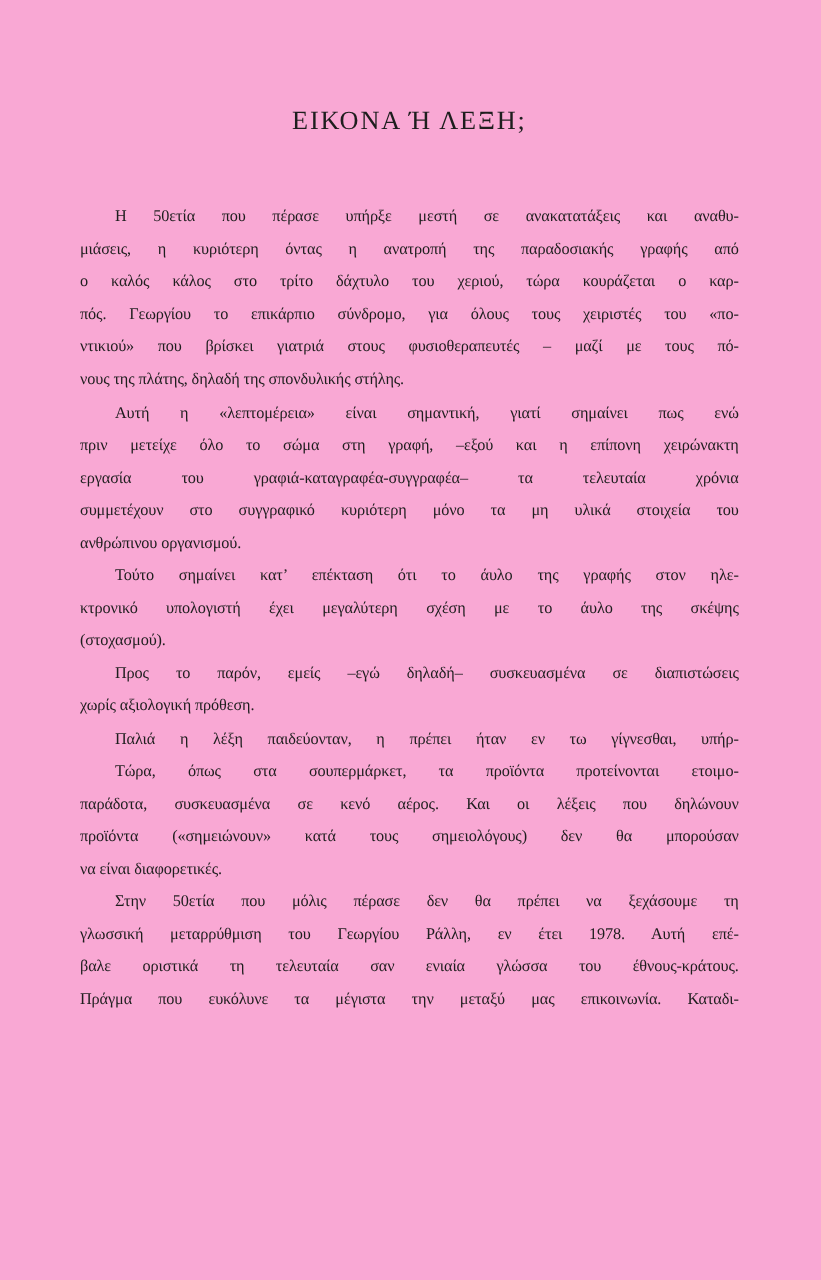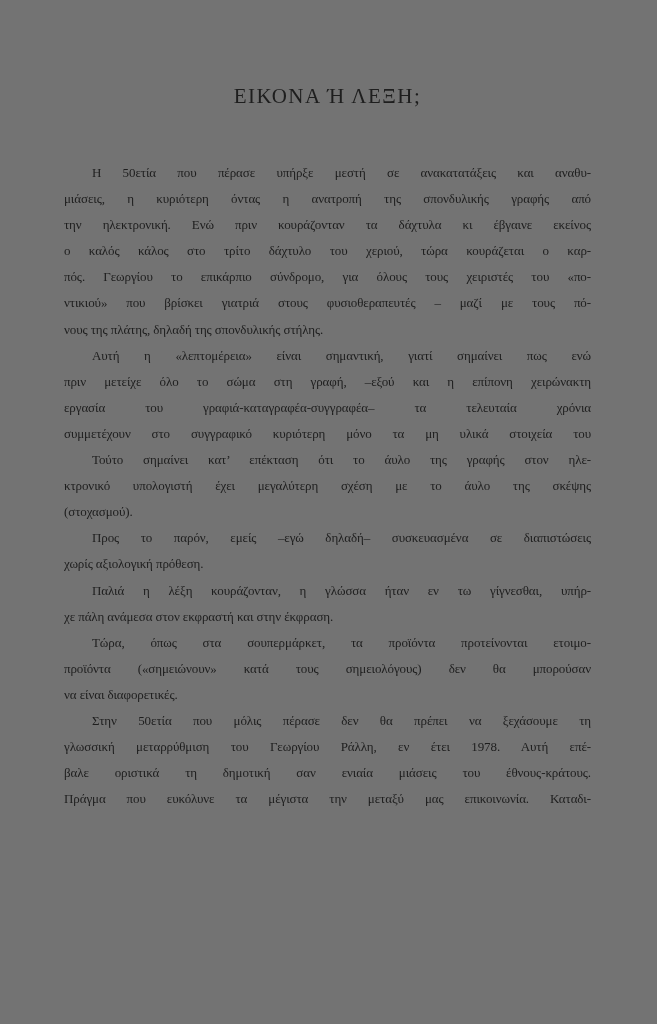--- a/index.html
+++ b/index.html
@@ -51,56 +51,56 @@
     text-align: justify;
     text-align-last: justify;
   }
   .line.indent {
     text-indent: 28px;
   }
 </style>
 </head>
 <body>
 
-<div class="page" style="background: #737373; color: rgb(30, 30, 30);">
+<div class="page" style="background: #f9a8d4; color: rgb(30, 30, 30);">
   <div class="title">ΕΙΚΟΝΑ Ή ΛΕΞΗ;</div>
   <div class="text-block" id="paragraphs">
       <div class="paragraph">
         <div class="line indent justified">Η 50ετία που πέρασε υπήρξε μεστή σε ανακατατάξεις και αναθυ-</div>
-        <div class="line justified">μιάσεις, η κυριότερη όντας η ανατροπή της σπονδυλικής γραφής από</div>
-        <div class="line justified">την ηλεκτρονική. Ενώ πριν κουράζονταν τα δάχτυλα κι έβγαινε εκείνος</div>
+        <div class="line justified">μιάσεις, η κυριότερη όντας η ανατροπή της παραδοσιακής γραφής από</div>
         <div class="line justified">ο καλός κάλος στο τρίτο δάχτυλο του χεριού, τώρα κουράζεται ο καρ-</div>
         <div class="line justified">πός. Γεωργίου το επικάρπιο σύνδρομο, για όλους τους χειριστές του «πο-</div>
         <div class="line justified">ντικιού» που βρίσκει γιατριά στους φυσιοθεραπευτές – μαζί με τους πό-</div>
         <div class="line">νους της πλάτης, δηλαδή της σπονδυλικής στήλης.</div>
       </div>
       <div class="paragraph">
         <div class="line indent justified">Αυτή η «λεπτομέρεια» είναι σημαντική, γιατί σημαίνει πως ενώ</div>
         <div class="line justified">πριν μετείχε όλο το σώμα στη γραφή, –εξού και η επίπονη χειρώνακτη</div>
         <div class="line justified">εργασία του γραφιά-καταγραφέα-συγγραφέα– τα τελευταία χρόνια</div>
         <div class="line justified">συμμετέχουν στο συγγραφικό κυριότερη μόνο τα μη υλικά στοιχεία του</div>
+        <div class="line">ανθρώπινου οργανισμού.</div>
       </div>
       <div class="paragraph">
         <div class="line indent justified">Τούτο σημαίνει κατ’ επέκταση ότι το άυλο της γραφής στον ηλε-</div>
         <div class="line justified">κτρονικό υπολογιστή έχει μεγαλύτερη σχέση με το άυλο της σκέψης</div>
         <div class="line">(στοχασμού).</div>
       </div>
       <div class="paragraph">
         <div class="line indent justified">Προς το παρόν, εμείς –εγώ δηλαδή– συσκευασμένα σε διαπιστώσεις</div>
         <div class="line">χωρίς αξιολογική πρόθεση.</div>
       </div>
       <div class="paragraph">
-        <div class="line indent justified">Παλιά η λέξη κουράζονταν, η γλώσσα ήταν εν τω γίγνεσθαι, υπήρ-</div>
-        <div class="line">χε πάλη ανάμεσα στον εκφραστή και στην έκφραση.</div>
+        <div class="line indent justified">Παλιά η λέξη παιδεύονταν, η πρέπει ήταν εν τω γίγνεσθαι, υπήρ-</div>
       </div>
       <div class="paragraph">
         <div class="line indent justified">Τώρα, όπως στα σουπερμάρκετ, τα προϊόντα προτείνονται ετοιμο-</div>
+        <div class="line justified">παράδοτα, συσκευασμένα σε κενό αέρος. Και οι λέξεις που δηλώνουν</div>
         <div class="line justified">προϊόντα («σημειώνουν» κατά τους σημειολόγους) δεν θα μπορούσαν</div>
         <div class="line">να είναι διαφορετικές.</div>
       </div>
       <div class="paragraph section-break">
         <div class="line indent justified">Στην 50ετία που μόλις πέρασε δεν θα πρέπει να ξεχάσουμε τη</div>
         <div class="line justified">γλωσσική μεταρρύθμιση του Γεωργίου Ράλλη, εν έτει 1978. Αυτή επέ-</div>
-        <div class="line justified">βαλε οριστικά τη δημοτική σαν ενιαία μιάσεις του έθνους-κράτους.</div>
+        <div class="line justified">βαλε οριστικά τη τελευταία σαν ενιαία γλώσσα του έθνους-κράτους.</div>
         <div class="line justified">Πράγμα που ευκόλυνε τα μέγιστα την μεταξύ μας επικοινωνία. Καταδι-</div>
       </div>
     </div>
 </div>
 
 </body></html>

